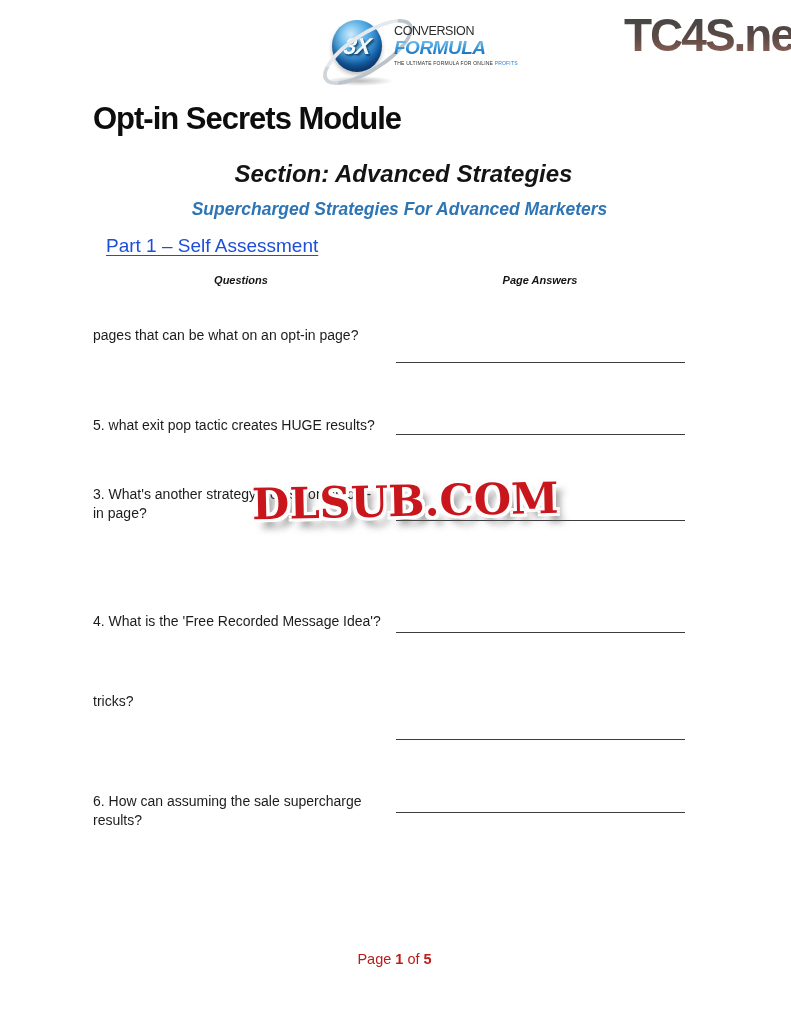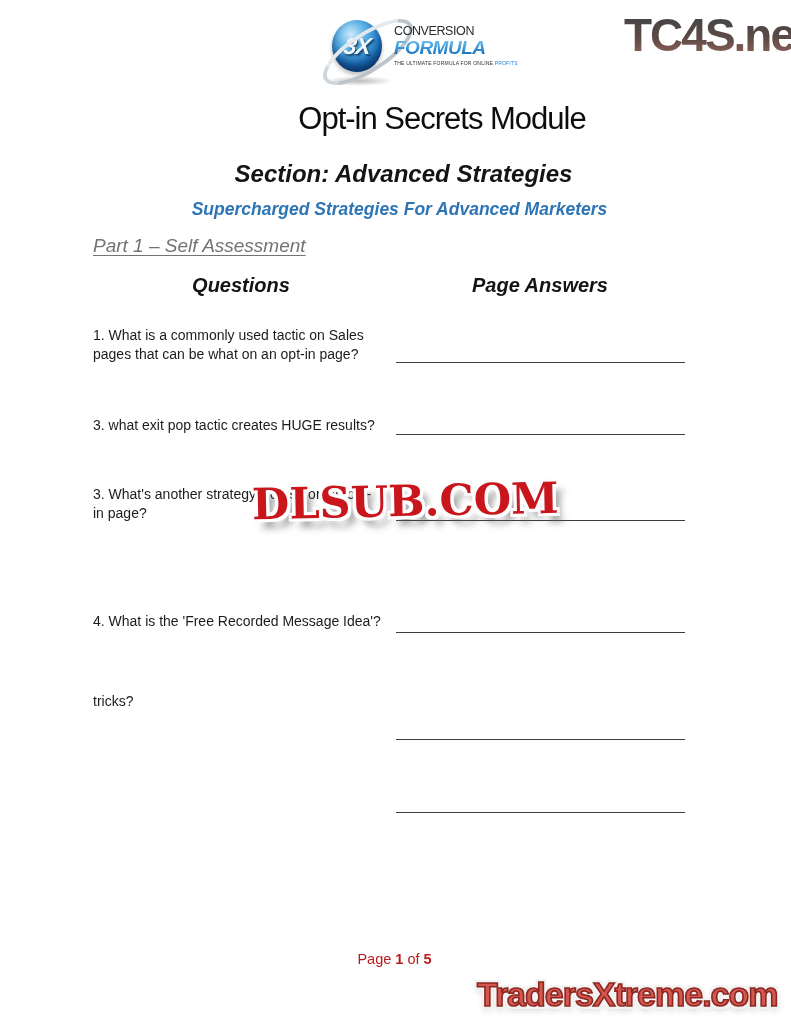--- a/index.html
+++ b/index.html
@@ -62,39 +62,39 @@
     font-size:34px;font-weight:bold;letter-spacing:-1px;white-space:nowrap;
     color:#d2574f;-webkit-text-stroke:1.6px #8d2620;
     text-shadow:
       -3px -3px 0 #f3f3f3, 3px -3px 0 #f3f3f3, -3px 3px 0 #f3f3f3, 3px 3px 0 #f3f3f3,
       0 -3px 0 #f3f3f3, 0 3px 0 #f3f3f3, -3px 0 0 #f3f3f3, 3px 0 0 #f3f3f3,
       0 4px 6px rgba(110,110,110,.45);
   }
 
   
   .title{
-    position:absolute;left:93px;top:101px;width:698px;margin:0;text-align:center;
-    font-size:31px;font-weight:normal;letter-spacing:-1px;color:#0d0d0d;
+    position:absolute;left:93px;top:101px;width:698px;margin:0;
+    font-size:31px;font-weight:bold;letter-spacing:-1px;color:#0d0d0d;
   }
   .section{
     position:absolute;left:0;top:152px;width:791px;margin:8px;text-align:center;
     font-size:24px;font-weight:bold;font-style:italic;color:#141414;
   }
   .subtitle{
     position:absolute;left:0;top:195px;width:791px;margin:4px;text-align:center;
     font-size:17.5px;font-weight:bold;font-style:italic;color:#2E75B6;
   }
   .part{
-    position:absolute;left:93px;top:235px;font-size:19px;color:#737373;
-    text-decoration:underline;text-underline-offset:3px;font-style:italic;
+    position:absolute;left:106px;top:235px;font-size:19px;color:#1d4ed8;
+    text-decoration:underline;text-underline-offset:3px;
   }
 
   
   .col-head{
-    position:absolute;top:274px;font-size:20px;font-weight:bold;font-style:italic;
+    position:absolute;top:274px;font-size:11px;font-weight:bold;font-style:italic;
     color:#141414;text-align:center;
   }
   .col-head-q{left:93px;width:296px;}
   .col-head-a{left:394px;width:292px;}
 
   .question{
     position:absolute;left:93px;width:305px;font-size:14px;line-height:19px;color:#1c1c1c;
   }
   .qline{display:block;white-space:nowrap;}
   .q1{top:326px}.q2{top:416px}.q3{top:485px}.q4{top:612px}.q5{top:692px}.q6{top:792px}
@@ -131,43 +131,45 @@
 
   <h1 class="title">Opt-in Secrets Module</h1>
   <h2 class="section">Section: Advanced Strategies</h2>
   <h3 class="subtitle">Supercharged Strategies For Advanced Marketers</h3>
   <div class="part">Part 1 – Self Assessment</div>
 
   <div class="col-head col-head-q">Questions</div>
   <div class="col-head col-head-a">Page Answers</div>
 
   <div class="question q1">
-    <span class="qline">1. What is a commonly used tactic on Sales</span>
     <span class="qline">pages that can be what on an opt-in page?</span>
   </div>
   <div class="question q2">
-    <span class="qline">3. what exit pop tactic creates HUGE results?</span>
+    <span class="qline">5. what exit pop tactic creates HUGE results?</span>
   </div>
   <div class="question q3">
     <span class="qline">3. What's another strategy we use on an opt-</span>
     <span class="qline">in page?</span>
   </div>
   <div class="question q4">
     <span class="qline">4. What is the 'Free Recorded Message Idea'?</span>
   </div>
   <div class="question q5">
     <span class="qline">tricks?</span>
+  </div>
+  <div class="question q6">
+    <span class="qline">6. How can assuming the sale supercharge</span>
+    <span class="qline">results?</span>
   </div>
 
   <div class="answer-line al1"></div>
   <div class="answer-line al2"></div>
   <div class="answer-line al3"></div>
   <div class="answer-line al4"></div>
   <div class="answer-line al5"></div>
   <div class="answer-line al6"></div>
 
   <div class="dlsub">DLSUB.COM</div>
 
   <div class="footer"><span>Page </span><b>1</b><span> of </span><b>5</b></div>
 
-  <div class="traders">TradersXtreme.com</div>
 
 </div>
 
 </body></html>

